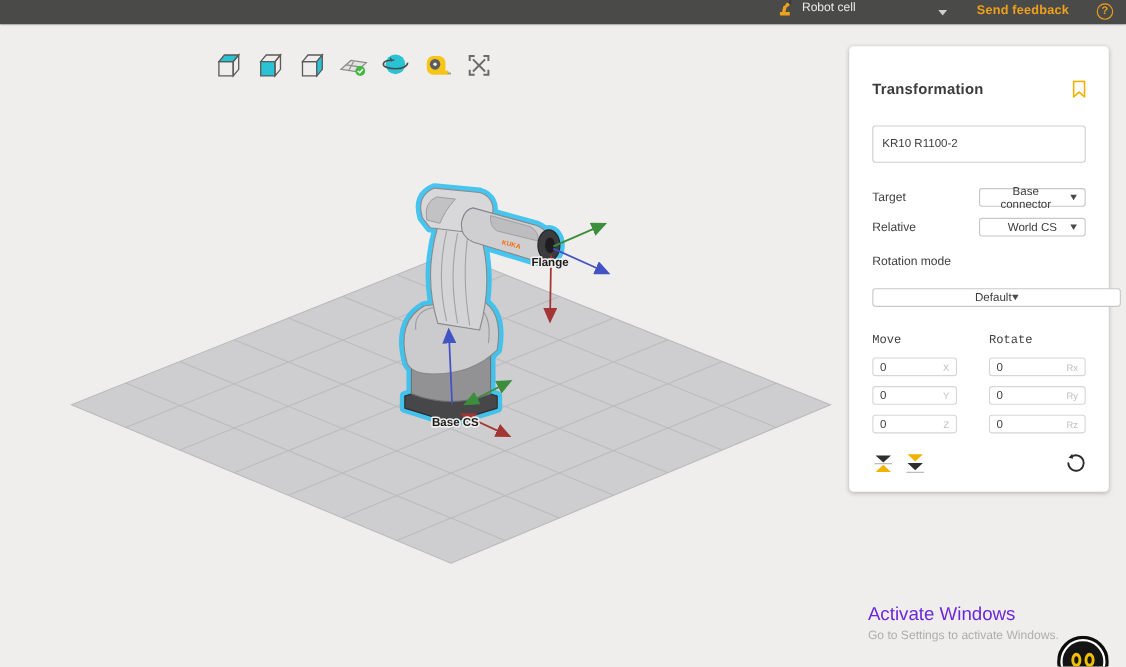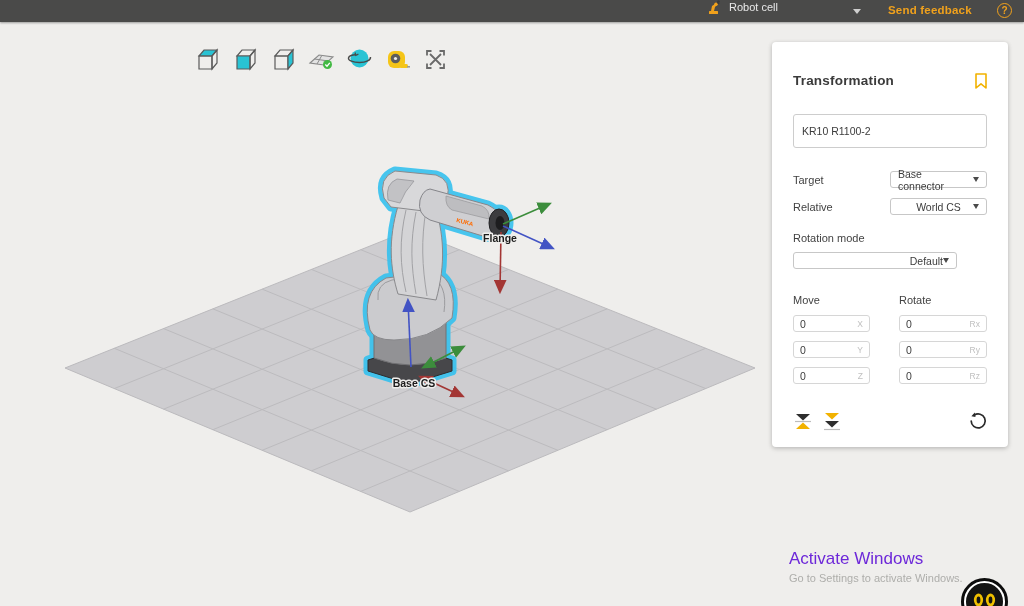--- a/index.html
+++ b/index.html
@@ -61,41 +61,41 @@
   .panel-title { font-size:13.5px; font-weight:bold; color:#3b3b3b; letter-spacing:.2px; }
   .bookmark { width:12px; height:16px; cursor:pointer; }
 
   .name-input {
     margin-top:25px; width:194px; height:34px;
     border:1px solid #cdcdcd; border-radius:3px;
     font-size:10.5px; color:#3c3c3c; padding:0 8px;
     font-family:"Liberation Sans", sans-serif; outline:none; background:#fff;
   }
 
-  .row { display:flex; align-items:center; justify-content:space-between; }
+  .row { display:flex; align-items:center; justify-content:space-between;text-align:center; }
   .row-target { margin-top:23px; }
   .row-relative { margin-top:10px; }
   .flabel { font-size:11px; color:#424242; }
   .select {
     height:17px; border:1px solid #c7c7c7; border-radius:3px; background:#fff;
     display:flex; align-items:center; font-size:10.5px; color:#3c3c3c;
     padding:0 7px; cursor:pointer; position:relative;
   }
   .select .caret-down { border-top-color:#4a4a4a; border-left-width:3.5px; border-right-width:3.5px; }
   .sel-sm { width:97px; }
   .sel-target { justify-content:flex-end; gap:6px; }
   .sel-center { justify-content:center; }
   .sel-center .caret-down { position:absolute; right:7px; }
-  .sel-full { width:164px; margin-top:8px; justify-content:flex-end; }
+  .sel-full { width:226px; margin-top:18px; justify-content:center; }
   .section-label { margin-top:17px; font-size:11px; color:#424242; }
 
   .cols { margin-top:25px; display:flex; justify-content:space-between; }
   .col-move { width:77px; }
   .col-rotate { width:88px; }
-  .col-head { font-size:11px; color:#424242; margin-bottom:6px; }
+  .col-head { font-size:11px; color:#424242; margin-bottom:6px;font-family:Liberation Mono, monospace; }
   .numfield {
     height:17px; border:1px solid #d6d6d6; border-radius:3px; background:#fff;
     display:flex; align-items:center; justify-content:space-between;
     padding:0 6px; margin-top:9px;
   }
   .numfield input {
     width:40px; border:none; outline:none; font-size:10.5px; color:#3c3c3c;
     font-family:"Liberation Sans", sans-serif; background:transparent;
   }
   .numfield .suffix { font-size:8.5px; color:#c0c0c0; }

